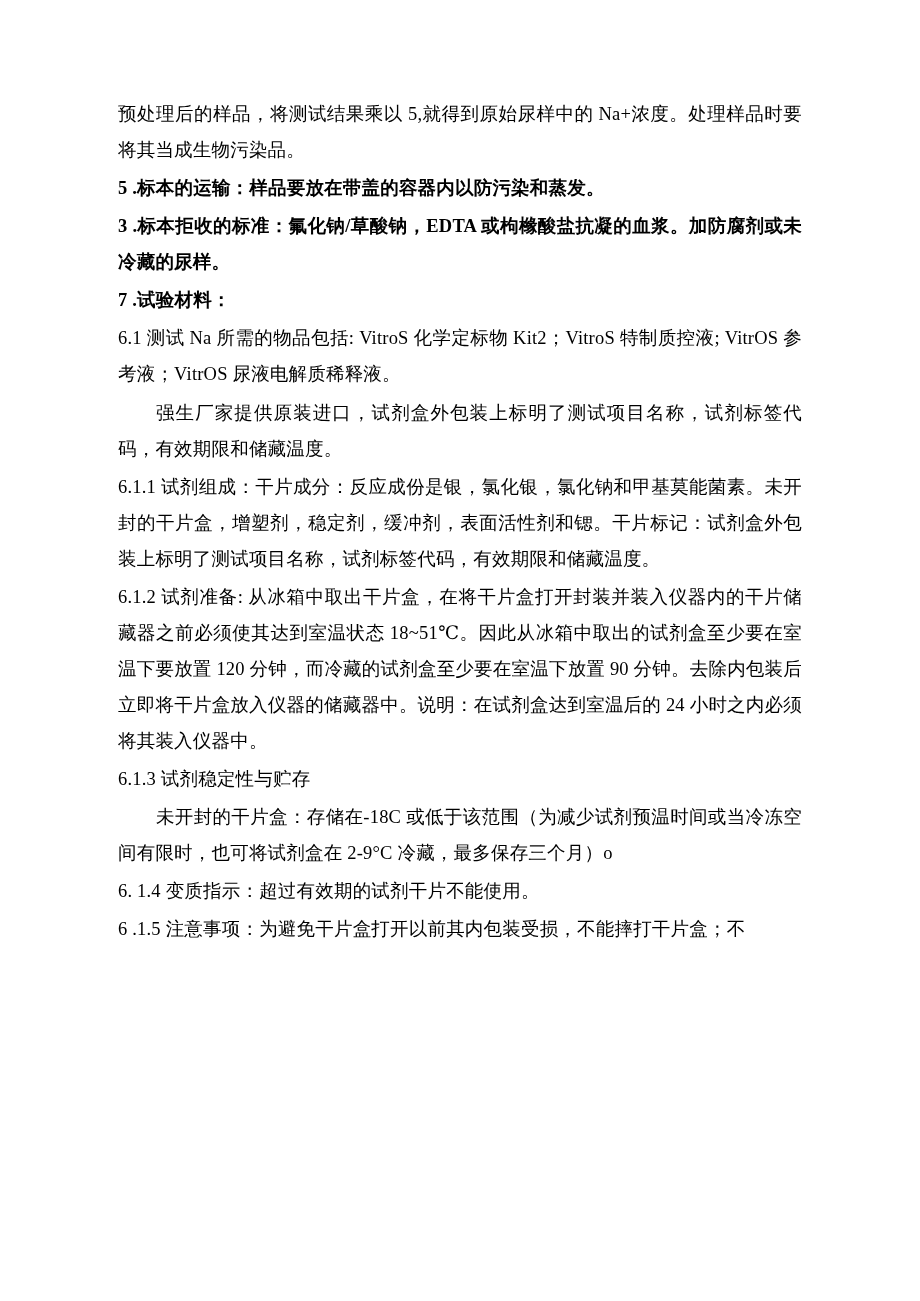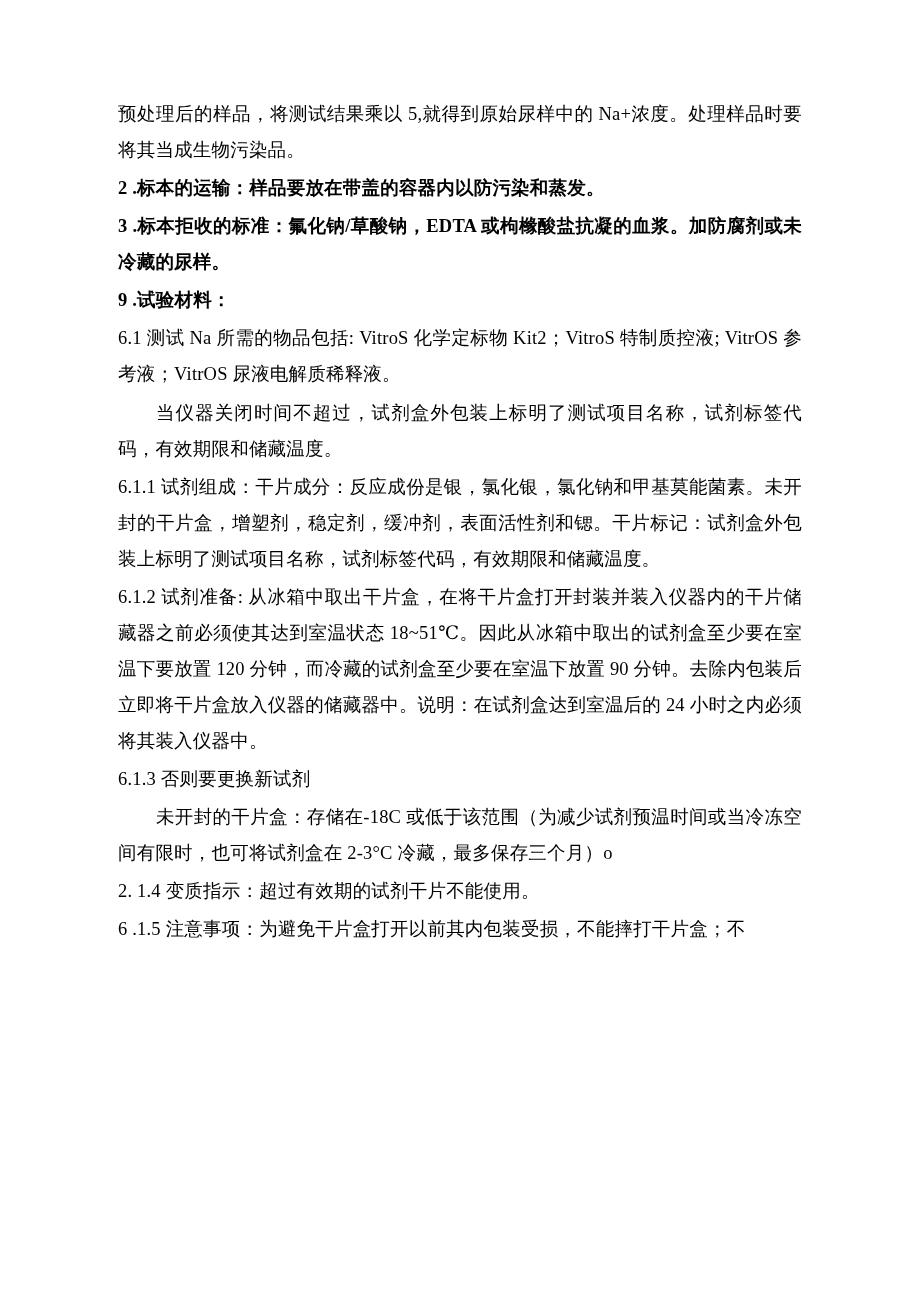--- a/index.html
+++ b/index.html
@@ -38,25 +38,25 @@
   p.bold-lead {
     font-weight: bold;
   }
 </style>
 </head>
 <body>
 
 <div class="page">
   <div class="doc-body">
     <p class="para">预处理后的样品，将测试结果乘以 5,就得到原始尿样中的 Na+浓度。处理样品时要将其当成生物污染品。</p>
-    <p class="para bold-lead">2 .标本的运输：样品要放在带盖的容器内以防污染和蒸发。</p>
+    <p class="para bold-lead">5 .标本的运输：样品要放在带盖的容器内以防污染和蒸发。</p>
     <p class="para bold-lead">3 .标本拒收的标准：氟化钠/草酸钠，EDTA 或枸橼酸盐抗凝的血浆。加防腐剂或未冷藏的尿样。</p>
-    <p class="para bold-lead">9 .试验材料：</p>
+    <p class="para bold-lead">7 .试验材料：</p>
     <p class="para">6.1 测试 Na 所需的物品包括: VitroS 化学定标物 Kit2；VitroS 特制质控液; VitrOS 参考液；VitrOS 尿液电解质稀释液。</p>
-    <p class="para indent2">当仪器关闭时间不超过，试剂盒外包装上标明了测试项目名称，试剂标签代码，有效期限和储藏温度。</p>
+    <p class="para indent2">强生厂家提供原装进口，试剂盒外包装上标明了测试项目名称，试剂标签代码，有效期限和储藏温度。</p>
     <p class="para">6.1.1 试剂组成：干片成分：反应成份是银，氯化银，氯化钠和甲基莫能菌素。未开封的干片盒，增塑剂，稳定剂，缓冲剂，表面活性剂和锶。干片标记：试剂盒外包装上标明了测试项目名称，试剂标签代码，有效期限和储藏温度。</p>
     <p class="para">6.1.2 试剂准备: 从冰箱中取出干片盒，在将干片盒打开封装并装入仪器内的干片储藏器之前必须使其达到室温状态 18~51℃。因此从冰箱中取出的试剂盒至少要在室温下要放置 120 分钟，而冷藏的试剂盒至少要在室温下放置 90 分钟。去除内包装后立即将干片盒放入仪器的储藏器中。说明：在试剂盒达到室温后的 24 小时之内必须将其装入仪器中。</p>
-    <p class="para">6.1.3 否则要更换新试剂</p>
-    <p class="para indent2">未开封的干片盒：存储在-18C 或低于该范围（为减少试剂预温时间或当冷冻空间有限时，也可将试剂盒在 2-3°C 冷藏，最多保存三个月）o</p>
-    <p class="para">2. 1.4 变质指示：超过有效期的试剂干片不能使用。</p>
+    <p class="para">6.1.3 试剂稳定性与贮存</p>
+    <p class="para indent2">未开封的干片盒：存储在-18C 或低于该范围（为减少试剂预温时间或当冷冻空间有限时，也可将试剂盒在 2-9°C 冷藏，最多保存三个月）o</p>
+    <p class="para">6. 1.4 变质指示：超过有效期的试剂干片不能使用。</p>
     <p class="para">6 .1.5 注意事项：为避免干片盒打开以前其内包装受损，不能摔打干片盒；不</p>
   </div>
 </div>
 
 </body></html>

